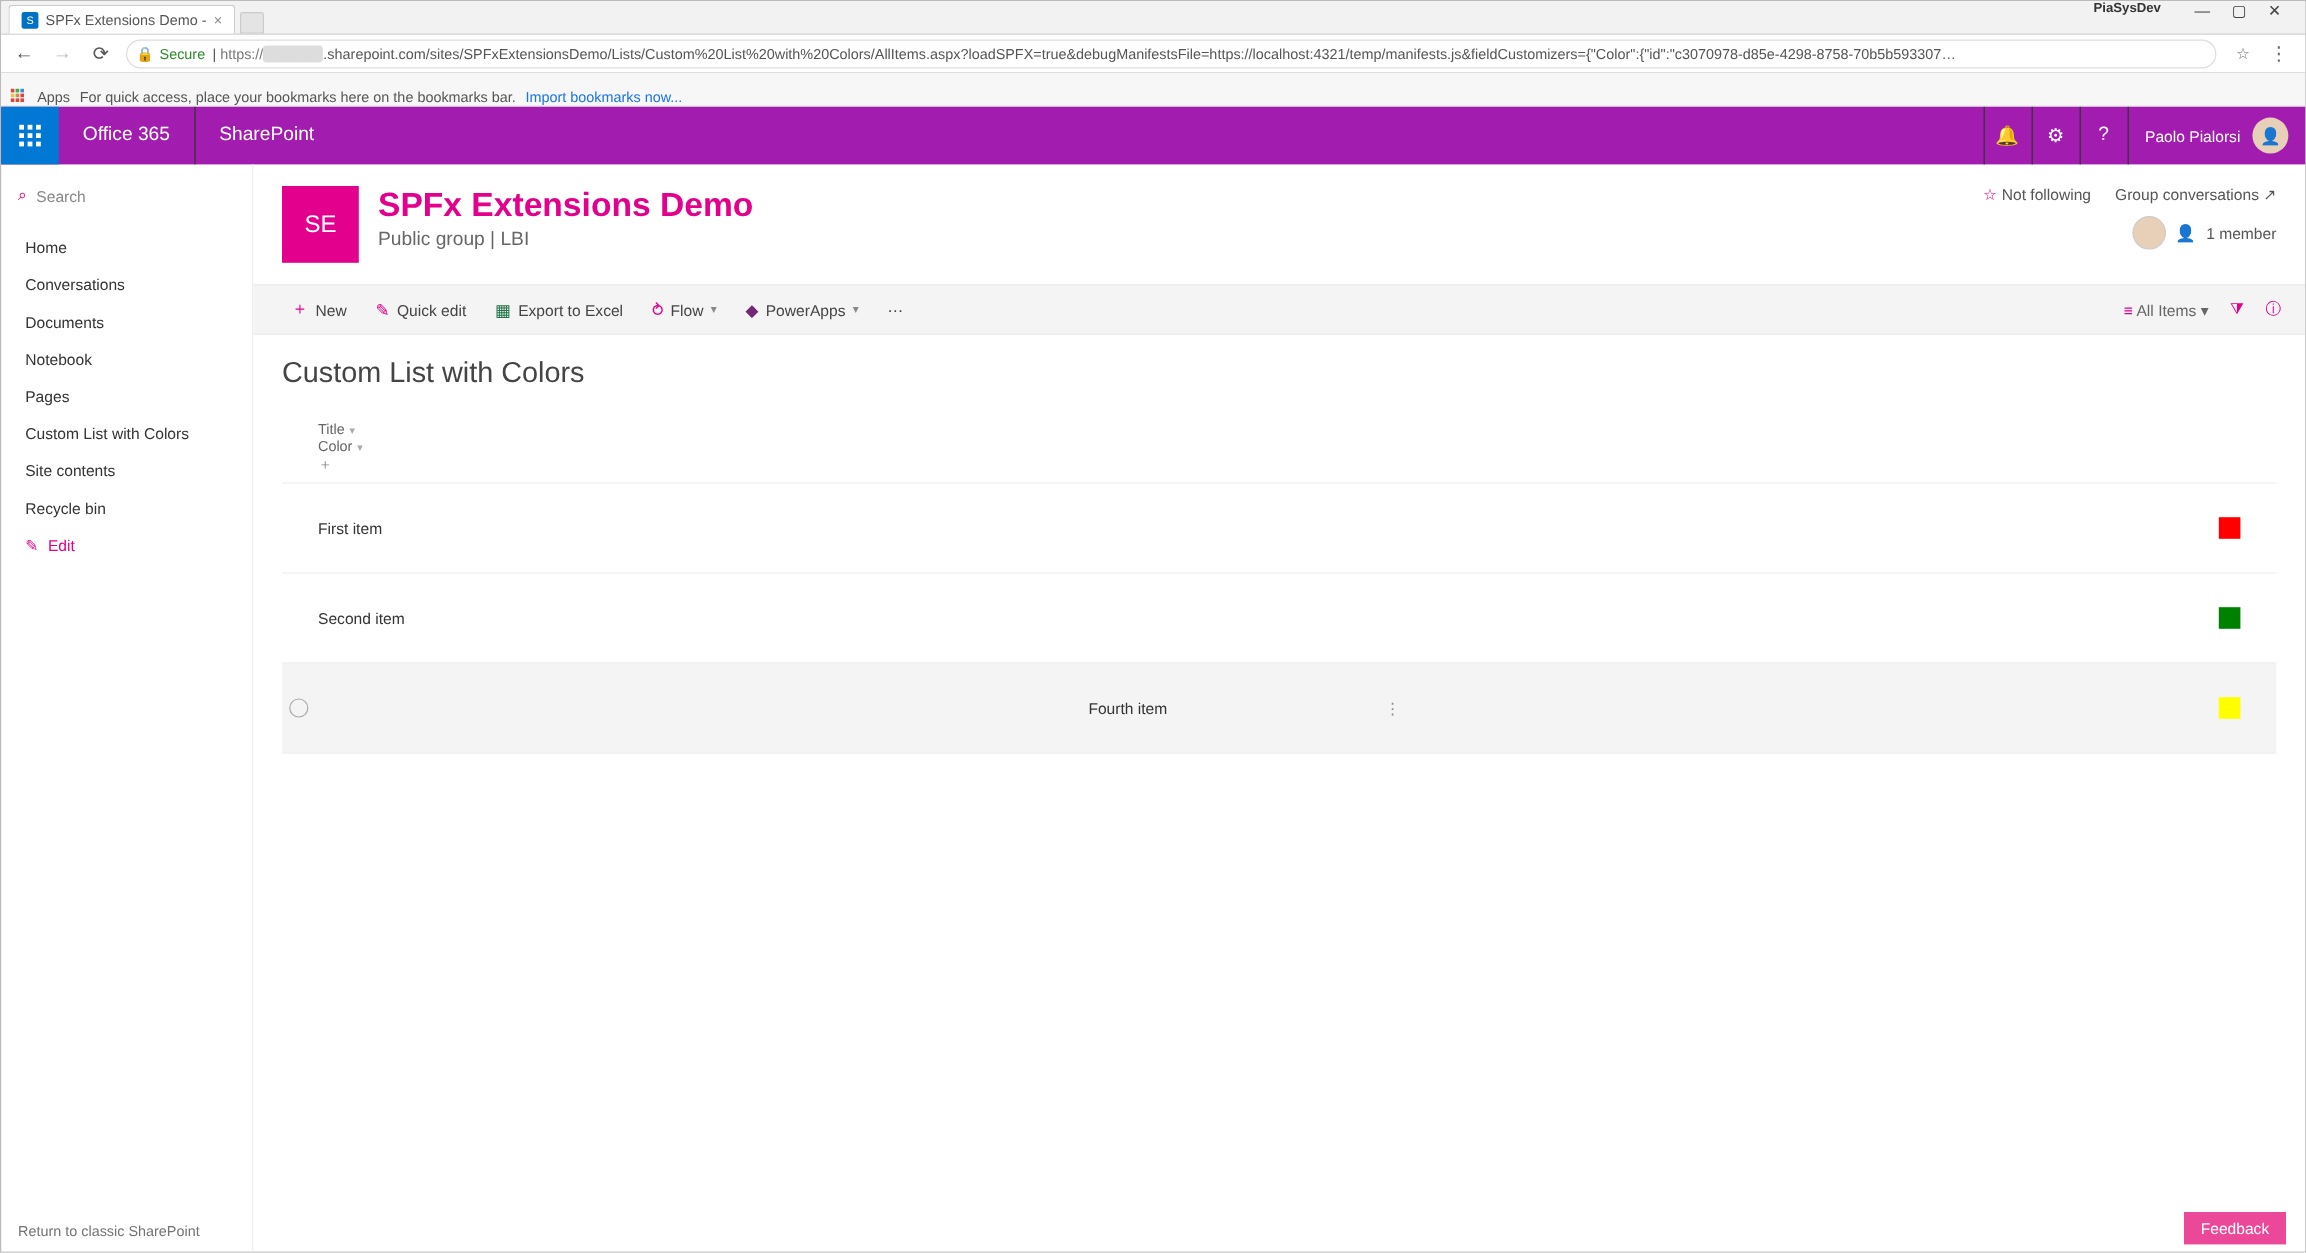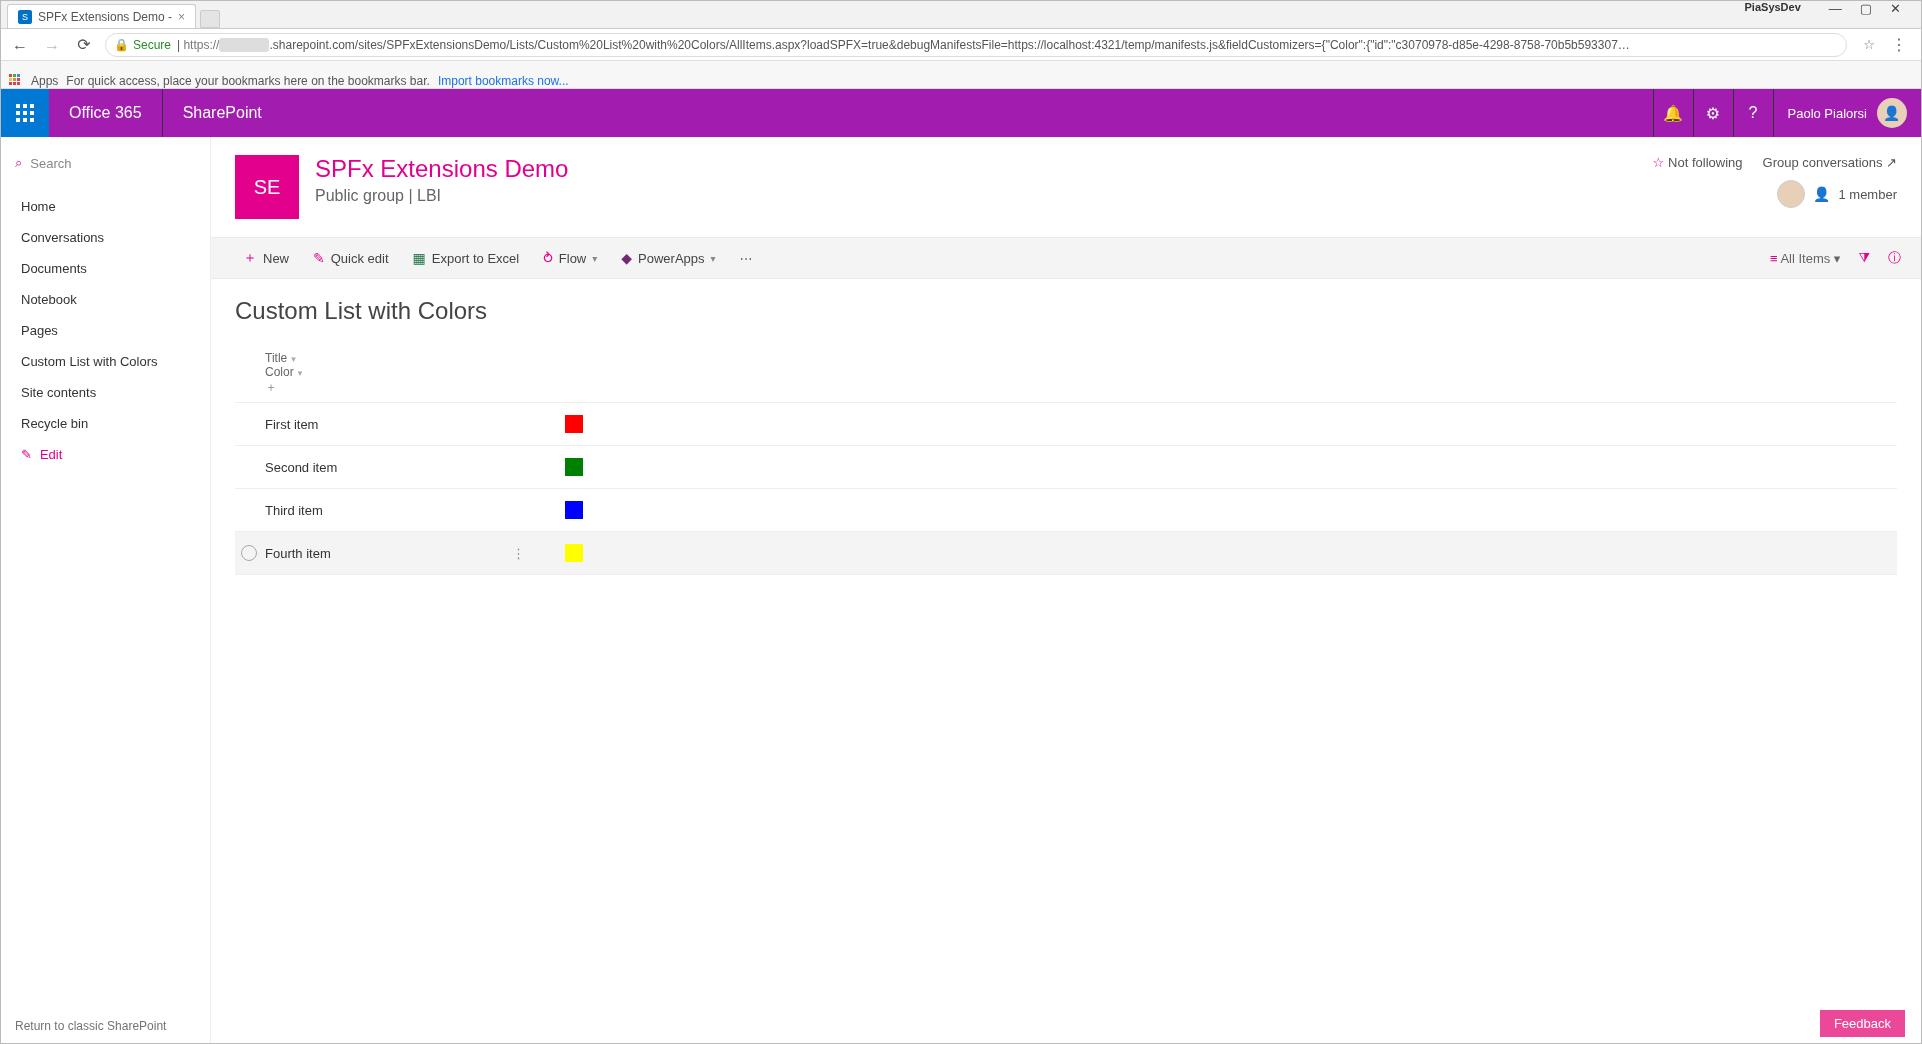--- a/index.html
+++ b/index.html
@@ -50,21 +50,21 @@
   .search-row .mag { color:#e3008c; }
   .nav-list { list-style:none; margin-top:14px;}
   .nav-list li { padding:8px 20px; cursor:pointer;}
   .nav-list li.edit { color:#e3008c; display:flex; gap:8px; align-items:center;}
   .return-link { position:absolute; bottom:10px; left:14px; font-size:12px; color:#737373;}
   .feedback { position:absolute; bottom:6px; right:16px; background:#ec4899; color:#fff; padding:6px 14px; font-size:13px;}
 
   .main { flex:1; display:flex; flex-direction:column; overflow:hidden;}
   .site-header { display:flex; align-items:flex-start; padding:18px 24px; gap:16px;}
   .site-logo { width:64px; height:64px; background:#e3008c; color:#fff; font-size:20px; display:flex; align-items:center; justify-content:center;}
-  .site-title { color:#e3008c; font-size:24px; font-weight:400;}
+  .site-title { color:#e3008c; font-size:28px; font-weight:700;}
   .site-sub { font-size:16px; color:#666; margin-top:4px;}
   .site-header-right { margin-left:auto; display:flex; flex-direction:column; align-items:flex-end; gap:10px; font-size:13px; color:#555;}
   .header-links { display:flex; gap:20px;}
   .header-links .nf-star { color:#e3008c; margin-right:4px;}
   .member-row { display:flex; align-items:center; gap:8px;}
   .mini-avatar { width:28px; height:28px; border-radius:50%; background:#e8d0b8; border:1px solid #ccc;}
   .person-icon { color:#888; font-size:14px;}
 
   .cmd-bar { height:42px; background:#f4f4f4; border-top:1px solid #eaeaea; border-bottom:1px solid #eaeaea; display:flex; align-items:center; padding:0 20px; font-size:13px; color:#444;}
   .cmd-item { display:flex; align-items:center; gap:6px; padding:0 12px; cursor:pointer;}
@@ -75,21 +75,21 @@
   .cmd-right .pink { color:#e3008c;}
 
   .list-area { padding:18px 24px;}
   .list-title { font-size:24px; font-weight:300; color:#444; margin-bottom:20px;}
   .list-table { width:100%; }
   .col-head-row { display:flex; padding:6px 30px; font-size:12px; color:#666;flex-direction:column;}
   .col-title { width:300px;}
   .col-color { width:150px;}
   .col-add { color:#888;}
   .chev-sm { font-size:9px; color:#aaa; margin-left:4px;}
-  .row { display:flex; align-items:center; padding:12px 30px; border-top:1px solid #eee; font-size:13px;}
+  .row { display:flex; align-items:center; padding:28px 30px; border-top:1px solid #eee; font-size:13px;justify-content:space-between;}
   .row:last-child { border-bottom:1px solid #eee;}
   .row.hover { background:#f4f4f4;}
   .row .select { width:24px; margin-left:-24px;}
   .circle { width:16px; height:16px; border:1px solid #aaa; border-radius:50%;}
   .row .title-cell { width:300px; position:relative;}
   .row .more { position:absolute; right:40px; color:#888;}
   .swatch { width:18px; height:18px;}
 </style>
 </head>
 <body>
@@ -265,24 +265,20 @@
             <div class="col-add">＋</div>
           </div>
           <div class="row">
             <div class="title-cell">First item</div>
             <div class="swatch" style="background:#ff0000"></div>
           </div>
           <div class="row">
             <div class="title-cell">Second item</div>
             <div class="swatch" style="background:#008000"></div>
           </div>
-          <div class="row">
-            <div class="title-cell">Third item</div>
-            <div class="swatch" style="background:#0000ff"></div>
-          </div>
           <div class="row hover">
             <div class="select">
                 <div class="circle"></div>
               </div>
             <div class="title-cell"><span>Fourth item</span><span class="more">⋮</span></div>
             <div class="swatch" style="background:#ffff00"></div>
           </div>
         </div>
       </div>
     </div>

